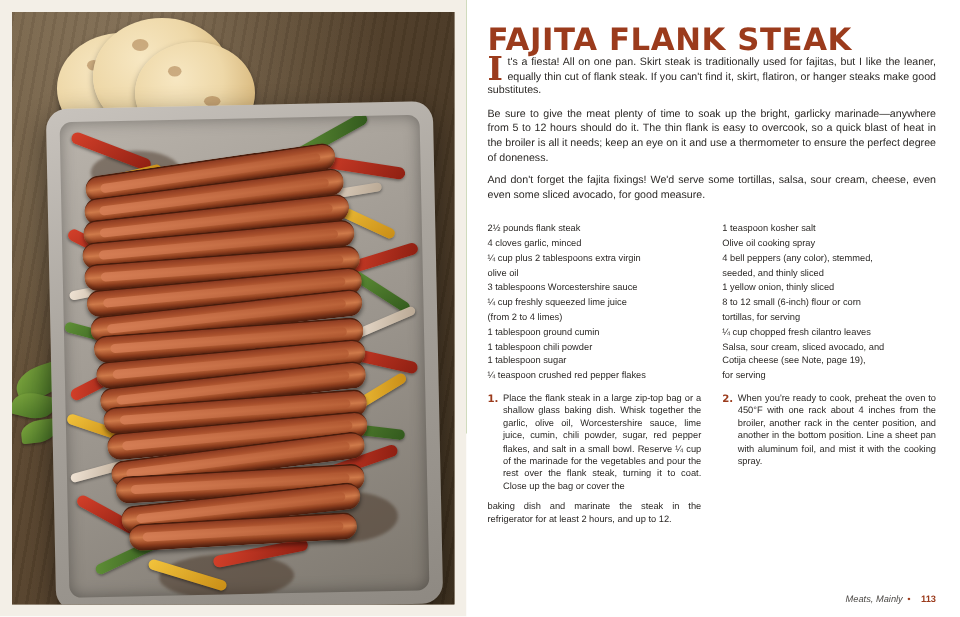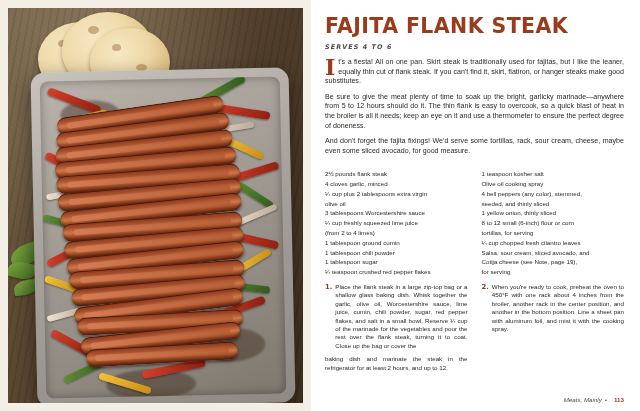--- a/index.html
+++ b/index.html
@@ -371,26 +371,25 @@
       </div>
     </div>
   </div>
 
   <div class="text-page">
 
     <h1 class="recipe-title">
       <span>FAJITA FLANK STEAK</span><br>
     </h1>
 
-    <div class="serves">SERVES 4 TO 6</div>
 
     <div class="intro">
       <p><span class="dropcap">I</span><span>t's a fiesta! All on one pan. Skirt steak is traditionally used for fajitas, but I like the leaner, equally thin cut of flank steak. If you can't find it, skirt, flatiron, or hanger steaks make good substitutes.</span></p>
       <p>Be sure to give the meat plenty of time to soak up the bright, garlicky marinade—anywhere from 5 to 12 hours should do it. The thin flank is easy to overcook, so a quick blast of heat in the broiler is all it needs; keep an eye on it and use a thermometer to ensure the perfect degree of doneness.</p>
-      <p>And don't forget the fajita fixings! We'd serve some tortillas, rack, sour cream, cheese, maybe even some sliced avocado, for good measure.</p>
+      <p>And don't forget the fajita fixings! We'd serve some tortillas, salsa, sour cream, cheese, even even some sliced avocado, for good measure.</p>
     </div>
 
     <div class="ingredients">
       <div class="ing-col">
         <div>2½ pounds flank steak</div>
         <div>4 cloves garlic, minced</div>
         <div>¼ cup plus 2 tablespoons extra virgin</div>
         <div>   olive oil</div>
         <div>3 tablespoons Worcestershire sauce</div>
         <div>¼ cup freshly squeezed lime juice</div>

